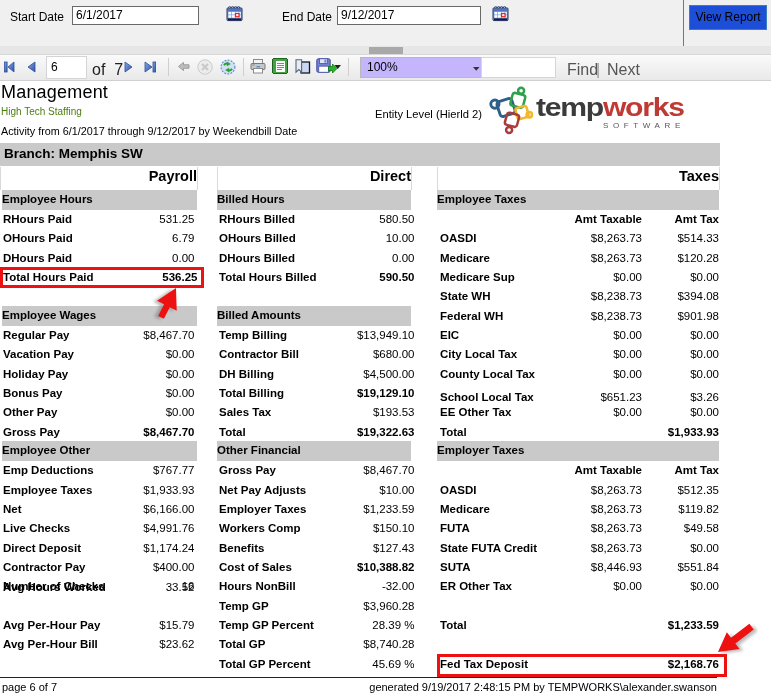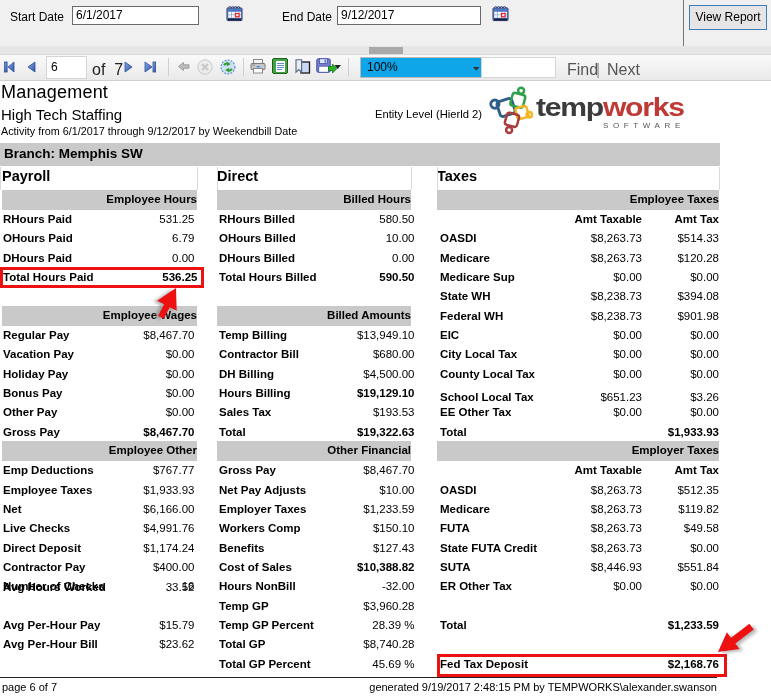--- a/index.html
+++ b/index.html
@@ -1,39 +1,39 @@
 <!DOCTYPE html>
 <html><head><meta charset="utf-8"><style>
 *{margin:0;padding:0;box-sizing:border-box}
 html,body{width:771px;height:698px;overflow:hidden}
 body{font-family:"Liberation Sans",sans-serif;background:#fff;position:relative}
 .abs{position:absolute}
 
 #params{left:0;top:0;width:771px;height:46px;background:#f0f0f0}
 .tin{background:#fff;border:1px solid #696969;height:19px;top:6px;font-size:12px;line-height:17px;padding-left:3px;color:#000}
 #vdiv{left:683px;top:0;width:1px;height:46px;background:#767676}
-#viewbtn{left:689px;top:5px;width:78px;height:25px;background:#e5e5e5;border:1px solid #3b7dbd;font-size:12px;text-align:center;line-height:23px;color:#000}
+#viewbtn{left:689px;top:5px;width:78px;height:25px;background:#1d4ed8;border:1px solid #3b7dbd;font-size:12px;text-align:center;line-height:23px;color:#000}
 #split{left:0;top:46px;width:771px;height:9px;background:#e6e6e6;border-bottom:1px solid #d8d8d8}
 #handle{left:369px;top:47px;width:34px;height:7px;background:#a9a9a9}
 
 #tbar{left:0;top:55px;width:771px;height:26px;background:linear-gradient(#fafafa,#e9e9e9);border-bottom:1px solid #d0d0d0}
 .sep{top:58px;width:1px;height:18px;background:#cfcfcf}
 .tbtxt{font-size:16px;color:#444;top:61px}
 #pgbox{left:46px;top:56px;width:41px;height:23px;background:#fff;border:1px solid #d4d4d4;font-size:12px;padding:3px 0 0 4px;color:#000}
-#zoombox{left:360px;top:57px;width:128px;height:21px;background:#0ea5e9;border:1px solid #b9b9b9;font-size:12px;padding:2px 0 0 6px;color:#000}
+#zoombox{left:360px;top:57px;width:128px;height:21px;background:#c4b5fd;border:1px solid #b9b9b9;font-size:12px;padding:2px 0 0 6px;color:#000}
 #findbox{left:481px;top:57px;width:75px;height:21px;background:#fff;border:1px solid #d6d6d6}
 
 #mgmt{left:1px;top:82px;font-size:18px;letter-spacing:0.2px;color:#000}
-#hts{left:1px;top:105.5px;font-size:15px;color:#000000}
+#hts{left:1px;top:105.5px;font-size:10px;color:#4d7c0f}
 #act{left:1px;top:125px;font-size:10.8px;color:#000}
 #ent{left:375px;top:108px;font-size:11.2px;color:#000}
 #branch{left:0;top:143px;width:720px;height:23px;background:#c9c9c9;font-size:13.5px;font-weight:700;line-height:22px;padding-left:4px;color:#000}
-.ctitle{top:168px;font-size:14.5px;font-weight:700;text-align:left;color:#000}
+.ctitle{top:168px;font-size:14.5px;font-weight:700;text-align:right;color:#000}
 .vln{top:167px;width:1px;height:23px;background:#d9d9d9}
-.hdr{background:#c9c9c9;height:19.6px;font-size:11.5px;font-weight:700;text-align:right;color:#000;line-height:19.33px}
+.hdr{background:#c9c9c9;height:19.6px;font-size:11.5px;font-weight:700;text-align:left;color:#000;line-height:19.33px}
 .row{height:19.33px;font-size:11.5px;color:#000}
 .row b{position:absolute;left:0;top:50%;transform:translateY(-50%);white-space:nowrap;font-weight:700}
 .row u{position:absolute;right:0;top:50%;transform:translateY(-50%);text-decoration:none;font-weight:400;white-space:nowrap}
 .row u.b{font-weight:700}
 .row u.v1{right:77px}
 .c1{left:3px;width:191.5px}
 .c2{left:219px;width:195.5px}
 .c3{left:440px;width:279px}
 .rbox{border:3px solid #ee1111}
 #footln{left:0;top:677px;width:717px;height:1px;background:#222}
@@ -316,21 +316,21 @@
   </div>
 <div class="abs row c2" style="top:344.66px">
     <b>Contractor Bill</b>
     <u class="">$680.00</u>
   </div>
 <div class="abs row c2" style="top:364.0px">
     <b>DH Billing</b>
     <u class="">$4,500.00</u>
   </div>
 <div class="abs row c2" style="top:383.33px">
-    <b>Hours Billing</b>
+    <b>Total Billing</b>
     <u class="b">$19,129.10</u>
   </div>
 <div class="abs row c2" style="top:402.66px">
     <b>Sales Tax</b>
     <u class="">$193.53</u>
   </div>
 <div class="abs row c2" style="top:422.0px">
     <b>Total</b>
     <u class="b">$19,322.63</u>
   </div>

